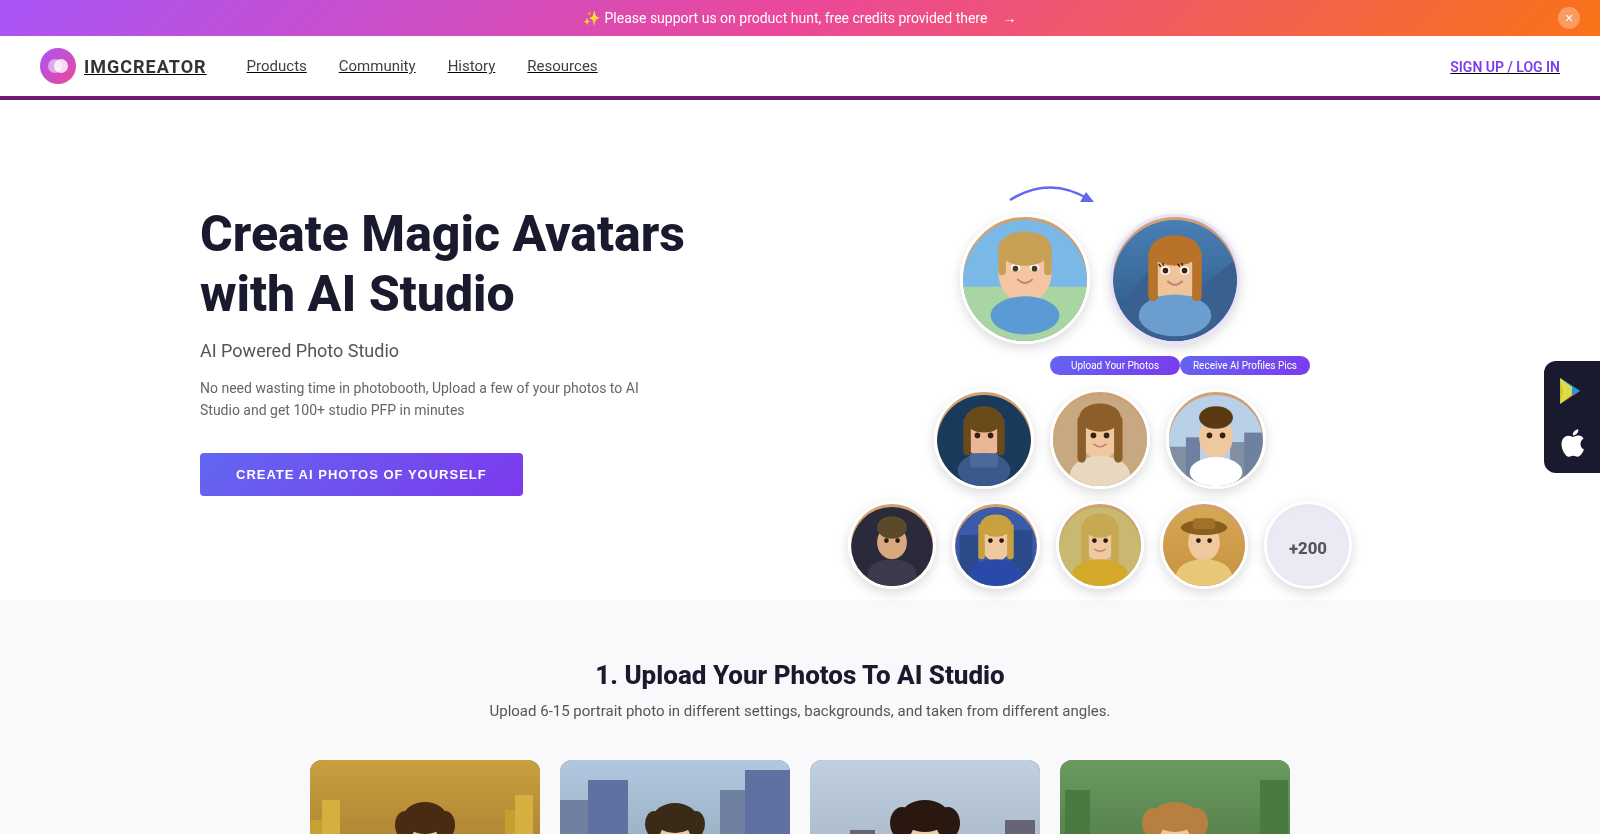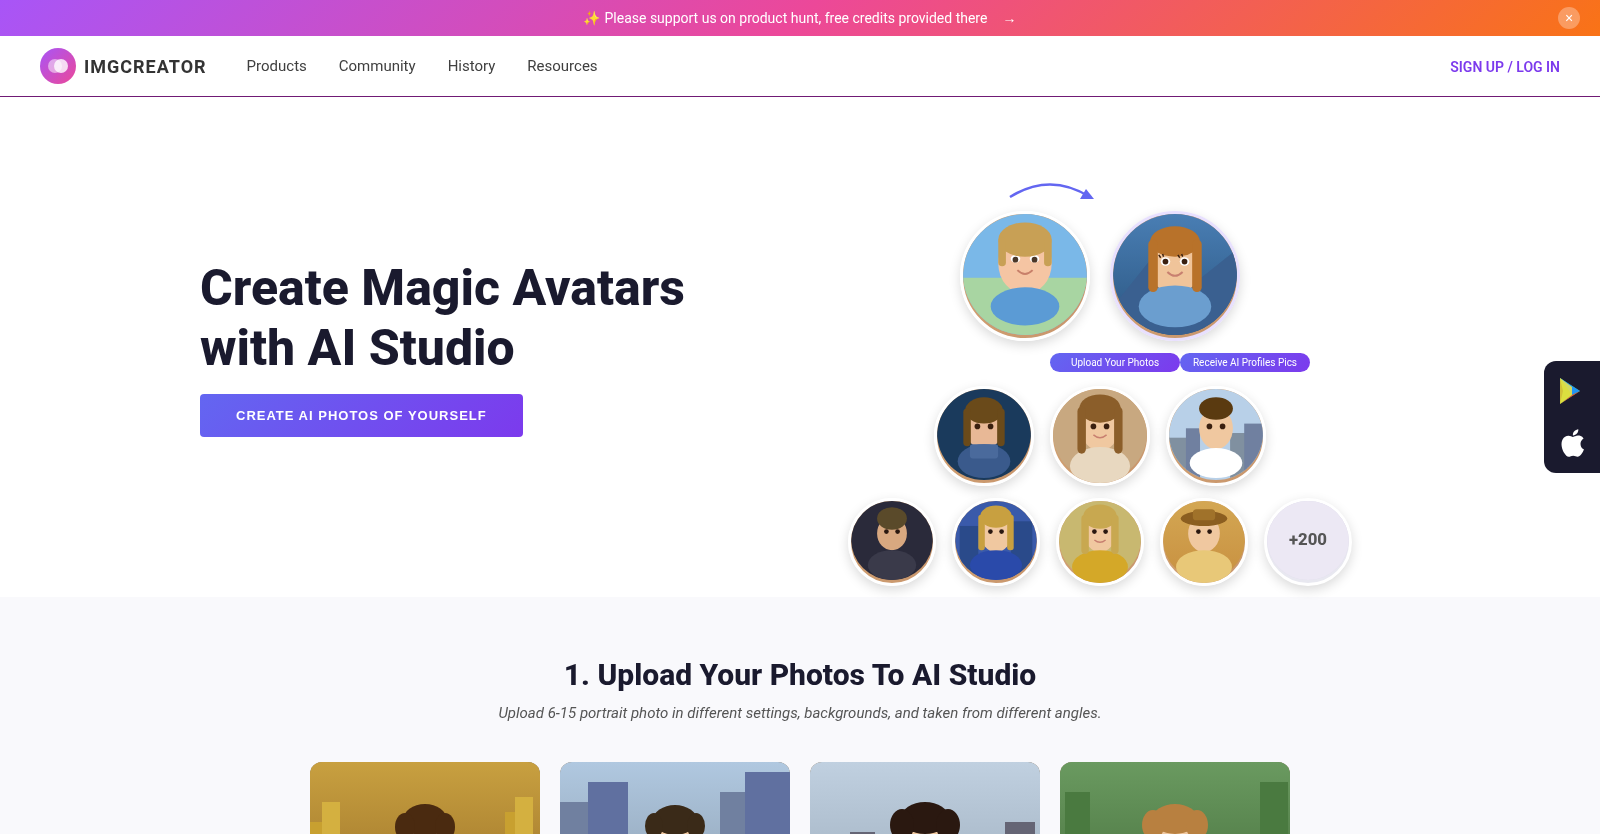--- a/index.html
+++ b/index.html
@@ -34,22 +34,23 @@
       display: flex;
       align-items: center;
       justify-content: center;
     }
 
     
     .navbar {
       display: flex;
       align-items: center;
       padding: 12px 40px;
-      border-bottom: 1px solid #701a75;
+      border-bottom: 4px solid #701a75;
       background: #fff;
+      text-decoration: underline;
     }
     .logo-area {
       display: flex;
       align-items: center;
       gap: 8px;
       margin-right: 40px;
     }
     .logo-icon {
       width: 36px;
       height: 36px;
@@ -166,21 +167,21 @@
     .row3 {
       display: flex;
       justify-content: center;
       gap: 16px;
     }
 
     .avatar-circle {
       border-radius: 50%;
       background: linear-gradient(135deg, #d4a574, #c8956c);
       display: flex;
-      align-items: flex-end;
+      align-items: flex-start;
       justify-content: center;
       overflow: hidden;
       border: 3px solid #fff;
       box-shadow: 0 4px 12px rgba(0,0,0,0.15);
       position: relative;
       flex-shrink: 0;
     }
     .avatar-circle.large { width: 130px; height: 130px; }
     .avatar-circle.medium { width: 100px; height: 100px; }
     .avatar-circle.small { width: 88px; height: 88px; }
@@ -208,30 +209,29 @@
       white-space: nowrap;
     }
 
     
     .how-it-works {
       padding: 60px 120px;
       text-align: center;
       background: #f9f9fc;
     }
     .section-title {
-      font-size: 30px;
+      font-size: 26px;
       font-weight: 800;
       color: #1a1a2e;
       margin-bottom: 12px;
     }
     .section-desc {
       font-size: 15px;
       color: #555;
       margin-bottom: 40px;
-      font-style: italic;
     }
     .photo-grid {
       display: flex;
       gap: 20px;
       justify-content: center;
     }
     .photo-card {
       width: 230px;
       height: 200px;
       border-radius: 12px;
@@ -290,20 +290,22 @@
     <a class="nav-link">Resources</a>
   </div>
   <div class="nav-right">
     <a class="signup-btn">SIGN UP / LOG IN</a>
   </div>
 </nav>
 
 <section class="hero">
   <div class="hero-content">
     <h1 class="hero-title">Create Magic Avatars with AI Studio</h1>
+    <p class="hero-subtitle">AI Powered Photo Studio</p>
+    <p class="hero-desc">No need wasting time in photobooth, Upload a few of your photos to AI Studio and get 100+ studio PFP in minutes</p>
     <button class="cta-btn">CREATE AI PHOTOS OF YOURSELF</button>
   </div>
 
   <div class="hero-visual">
     <div class="avatar-grid">
 
       <div style="text-align:center; position:relative; margin-bottom:4px;">
         <svg width="100" height="40" style="margin: 0 auto; display:block; margin-left:110px;">
           <path d="M10,30 Q50,5 90,30" stroke="#6366f1" stroke-width="2.5" fill="none" stroke-dasharray="0"></path>
           <polygon points="86,22 94,32 80,32" fill="#6366f1"></polygon>

